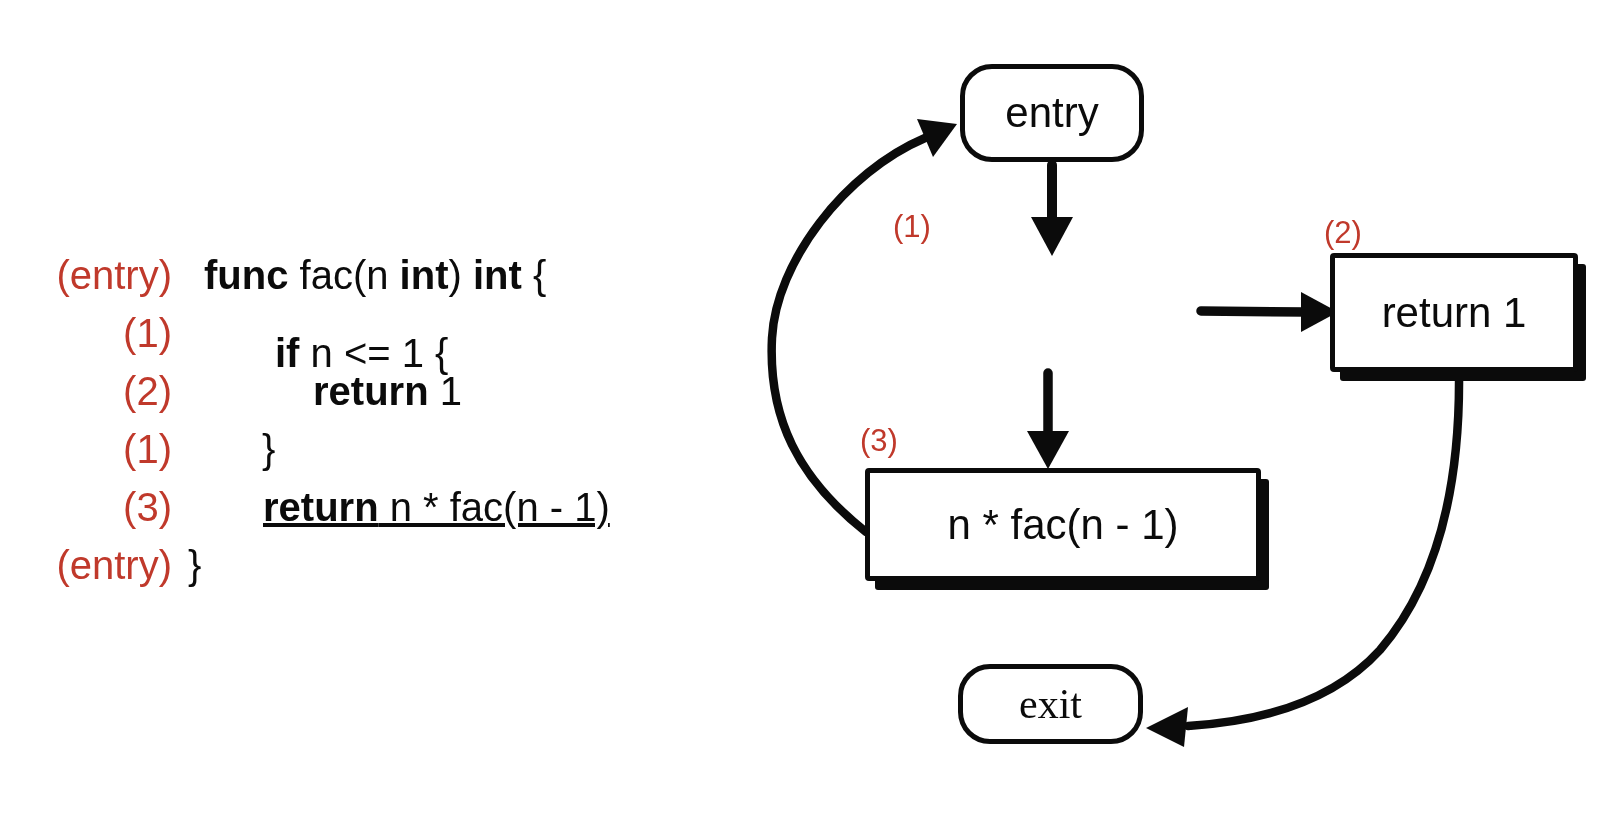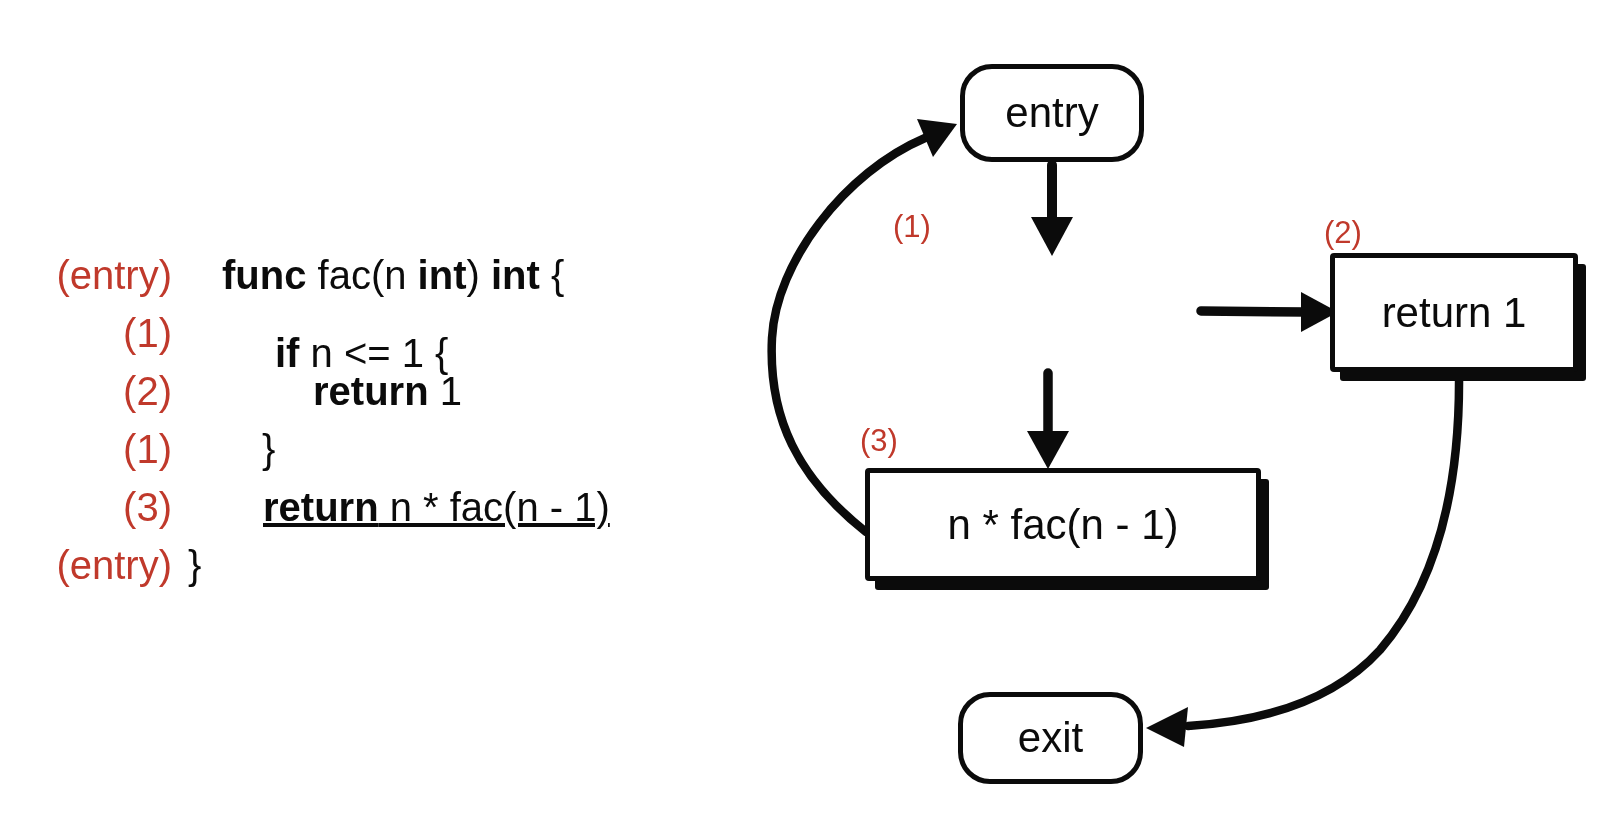--- a/index.html
+++ b/index.html
@@ -33,36 +33,36 @@
     background:#fff;border:5px solid var(--ink,#0b0b0b);
     display:flex;align-items:center;justify-content:center;
     font-size:42px;color:var(--ink,#0b0b0b);
   }
   .node.rounded{border-radius:32px;}
   .node.rect{border-radius:4px;box-shadow:9px 10px 0 -1px var(--ink,#0b0b0b);}
   #node-entry  {left:960px;top:64px; width:184px;height:98px;}
   #node-cond   {left:897px;top:255px;width:301px;height:116px;}
   #node-return1{left:1330px;top:253px;width:248px;height:119px;}
   #node-recurse{left:865px;top:468px;width:396px;height:113px;}
-  #node-exit   {left:958px;top:692px;width:185px;height:92px;}
+  #node-exit   {left:958px;top:664px;width:185px;height:80px;font-family:Liberation Serif, serif;}
   .tag{
     position:absolute;color:var(--red,#c0392b);
     font-size:31px;line-height:34px;
   }
   #tag-cond   {left:893px; top:210px;}
   #tag-return1{left:1324px;top:216px;}
   #tag-recurse{left:860px; top:424px;}
 </style>
 </head>
 <body>
 
 <div class="stage" style="--bg: #ffffff; --ink: #0b0b0b; --red: #c0392b;">
 
   <section class="code-panel">
-      <div class="code-line"><span class="code-label">(entry)</span><span class="code-src" style="margin-left: 50px;"><span class="kw">func</span><span> fac(n </span><span class="kw">int</span><span>) </span><span class="kw">int</span><span> {</span></span></div>
+      <div class="code-line"><span class="code-label">(entry)</span><span class="code-src" style="margin-left: 32px;"><span class="kw">func</span><span> fac(n </span><span class="kw">int</span><span>) </span><span class="kw">int</span><span> {</span></span></div>
       <div class="code-line"><span class="code-label">(1)</span><span class="code-src" style="margin-left: 103px; margin-top: 40px;"><span class="kw">if</span><span> n &lt;= 1 {</span></span></div>
       <div class="code-line"><span class="code-label">(2)</span><span class="code-src" style="margin-left: 141px;"><span class="kw">return</span><span> 1</span></span></div>
       <div class="code-line"><span class="code-label">(1)</span><span class="code-src" style="margin-left: 90px;"><span>}</span></span></div>
       <div class="code-line"><span class="code-label">(3)</span><span class="code-src" style="margin-left: 91px; text-decoration: underline;"><span class="kw">return</span><span> n * fac(n - 1)</span></span></div>
       <div class="code-line"><span class="code-label">(entry)</span><span class="code-src" style="margin-left: 16px;"><span>}</span></span></div>
     </section>
 
   <svg class="edges-svg" width="1618" height="836" viewBox="0 0 1618 836">
     <g stroke="#0b0b0b" fill="none" stroke-linecap="round">
 

